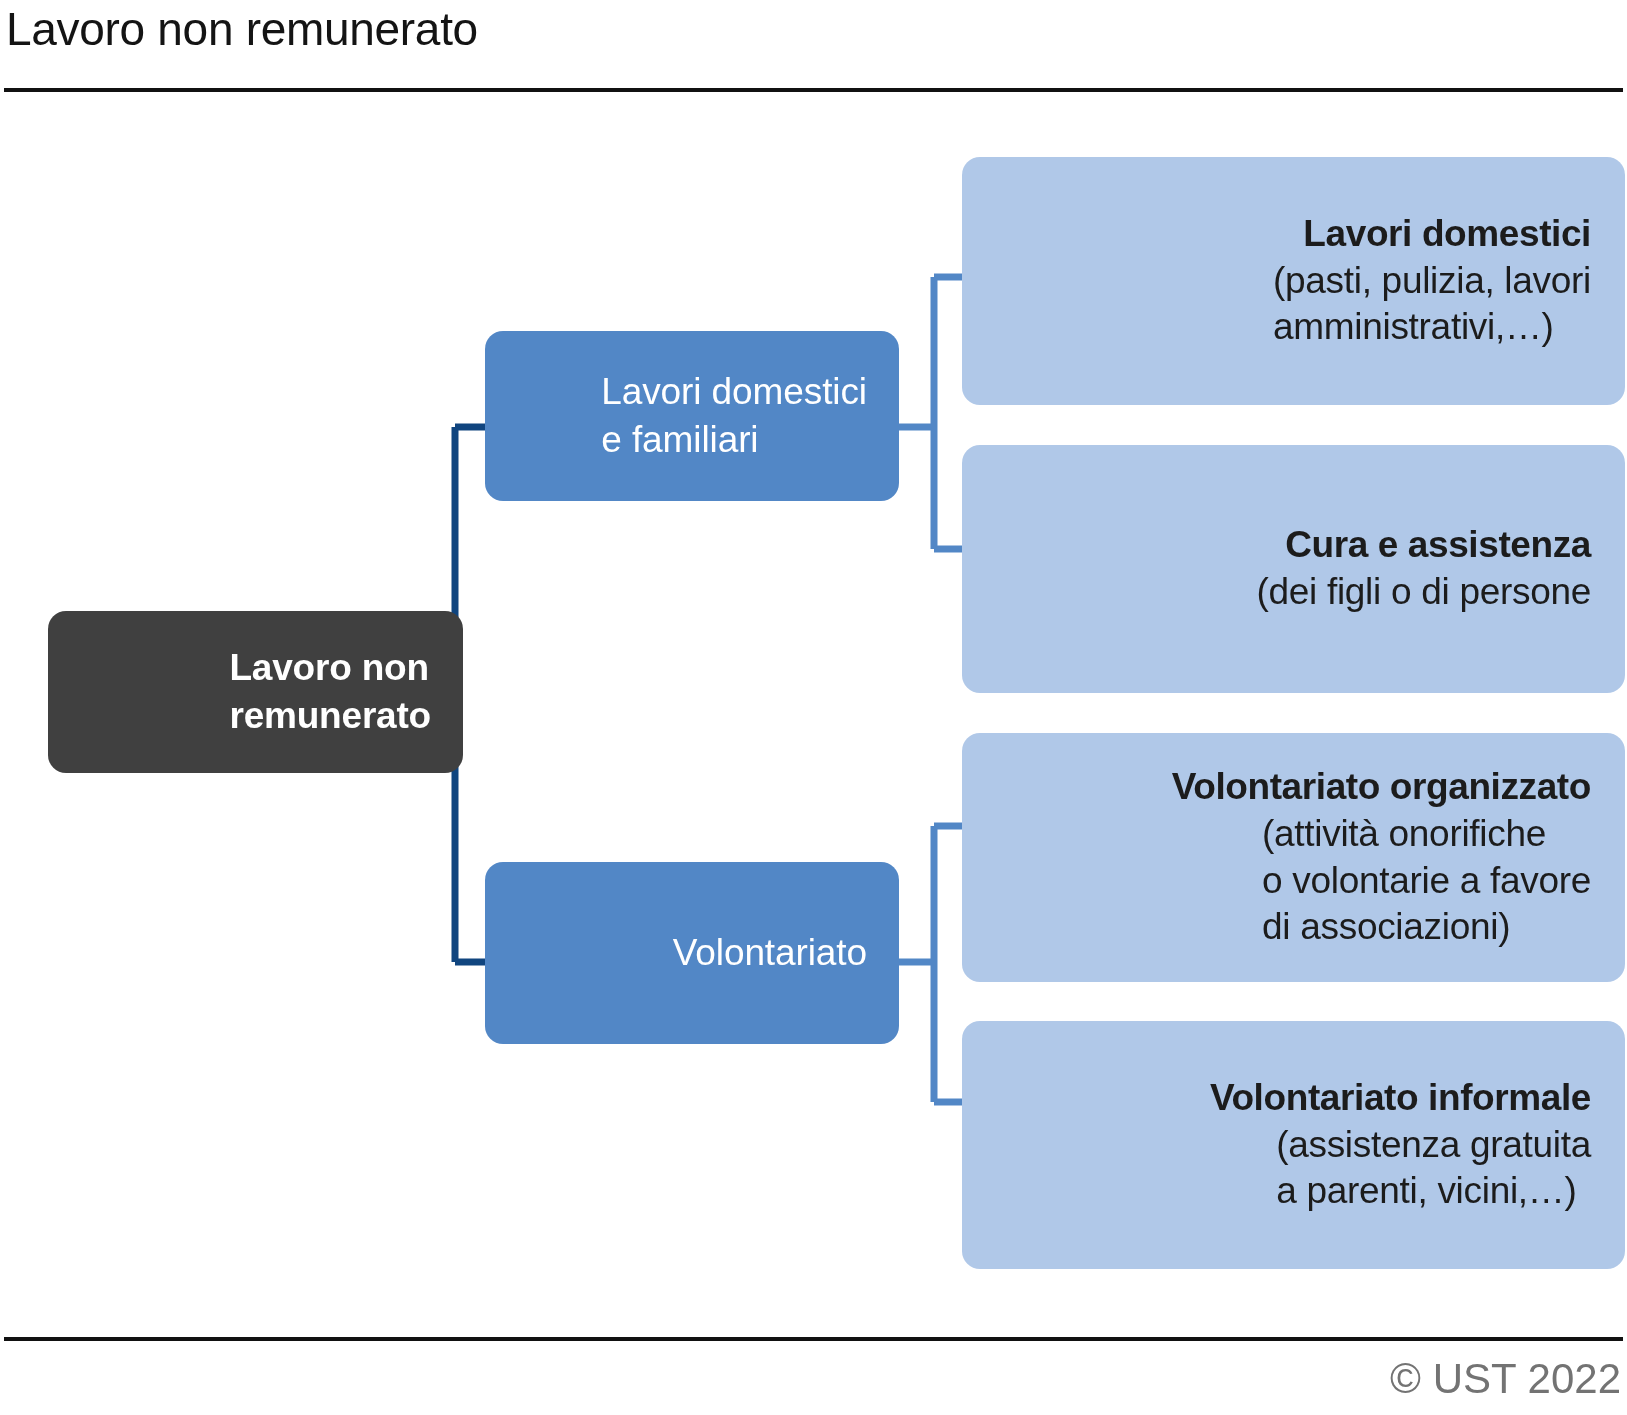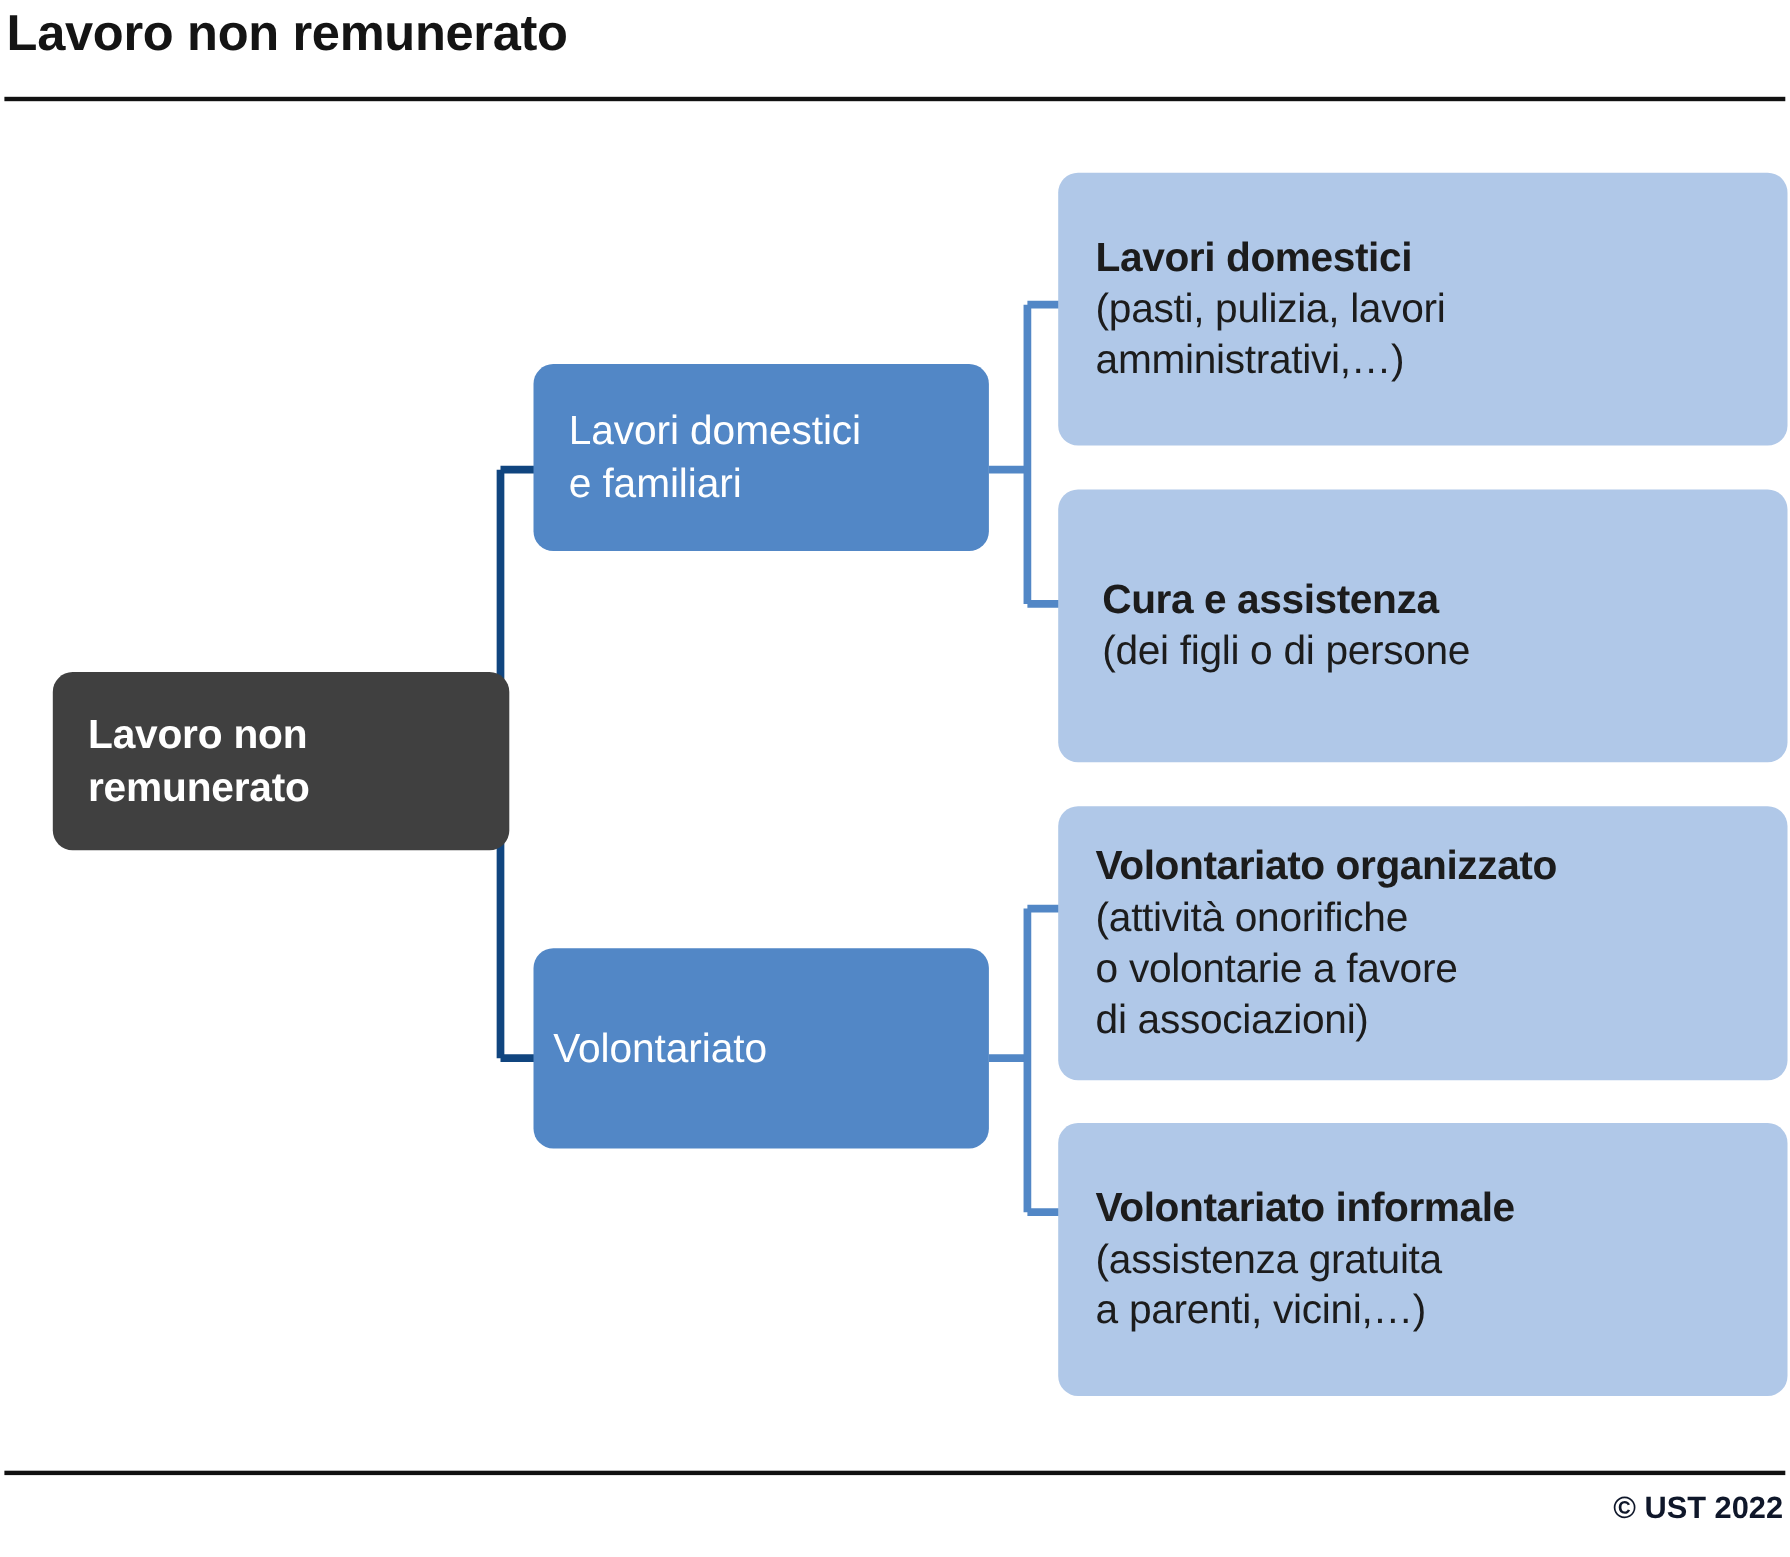--- a/index.html
+++ b/index.html
@@ -15,21 +15,21 @@
     position: relative;
     overflow: hidden;
   }
 
   
   #page-title {
     position: absolute;
     left: 6px;
     top: 2px;
     font-size: 46px;
-    font-weight: bold;
+    font-weight: normal;
     letter-spacing: -0.3px;
     color: #141414;
     white-space: nowrap;
   }
   #title-rule {
     position: absolute;
     left: 4px;
     top: 88px;
     width: 1619px;
     height: 4px;
@@ -42,23 +42,23 @@
     left: 4px;
     top: 1337px;
     width: 1619px;
     height: 4px;
     background: #111111;
   }
   #copyright {
     position: absolute;
     right: 6px;
     top: 1355px;
-    font-size: 28px;
-    font-weight: bold;
-    color: #0f172a;
+    font-size: 42px;
+    font-weight: normal;
+    color: #737373;
     white-space: nowrap;
   }
 
   
   #diagram {
     position: absolute;
     left: 0;
     top: 0;
     width: 1627px;
     height: 1415px;
@@ -73,20 +73,21 @@
   }
 
   
   .node {
     position: absolute;
     box-sizing: border-box;
     border-radius: 18px;
     display: flex;
     flex-direction: column;
     justify-content: center;
+    align-items: flex-end;
   }
   .node-level1 {
     background: #404040;
     color: #ffffff;
     padding: 14px 32px;
     margin-left: 44px;
   }
   .node-level1 .node-title {
     font-size: 37px;
     font-weight: bold;

